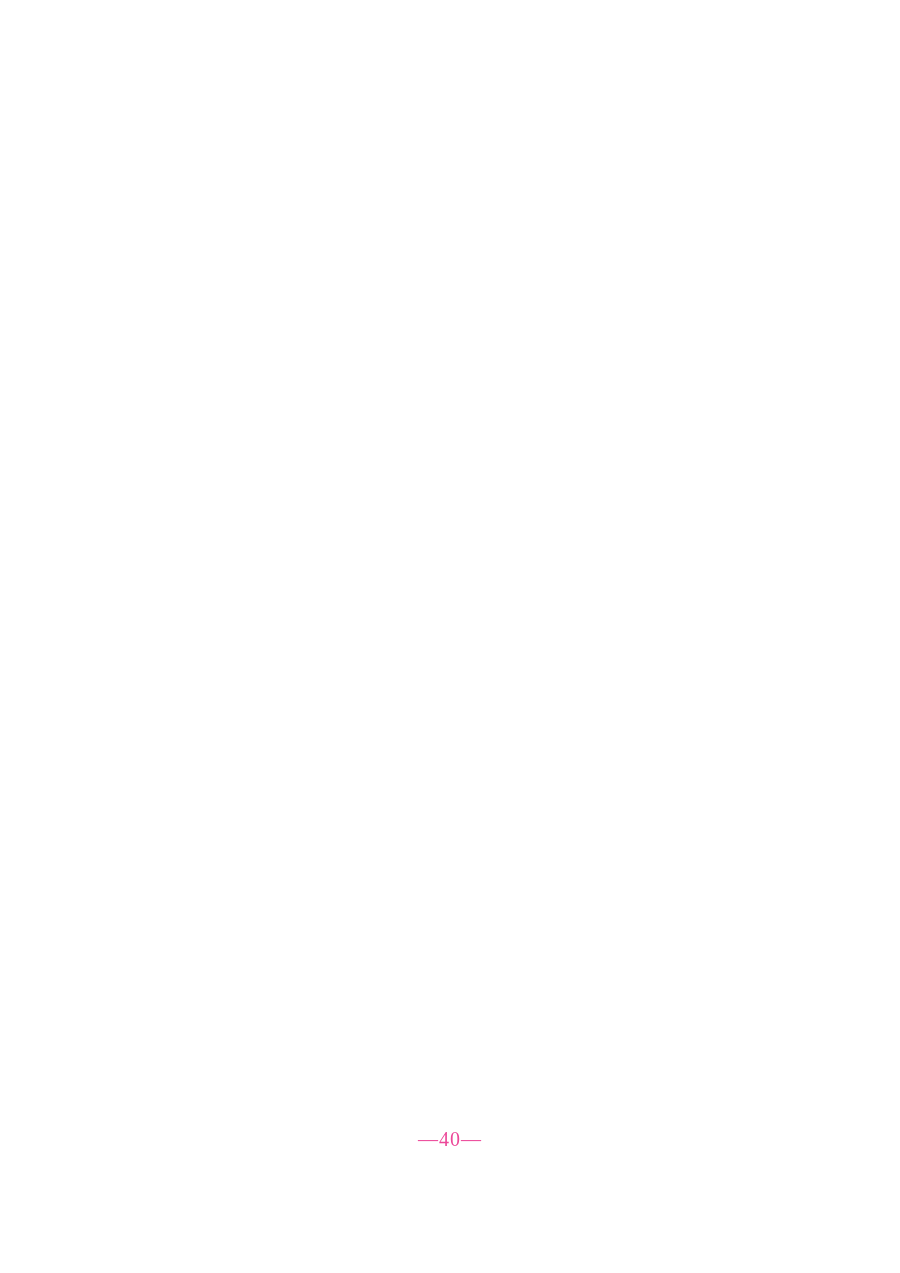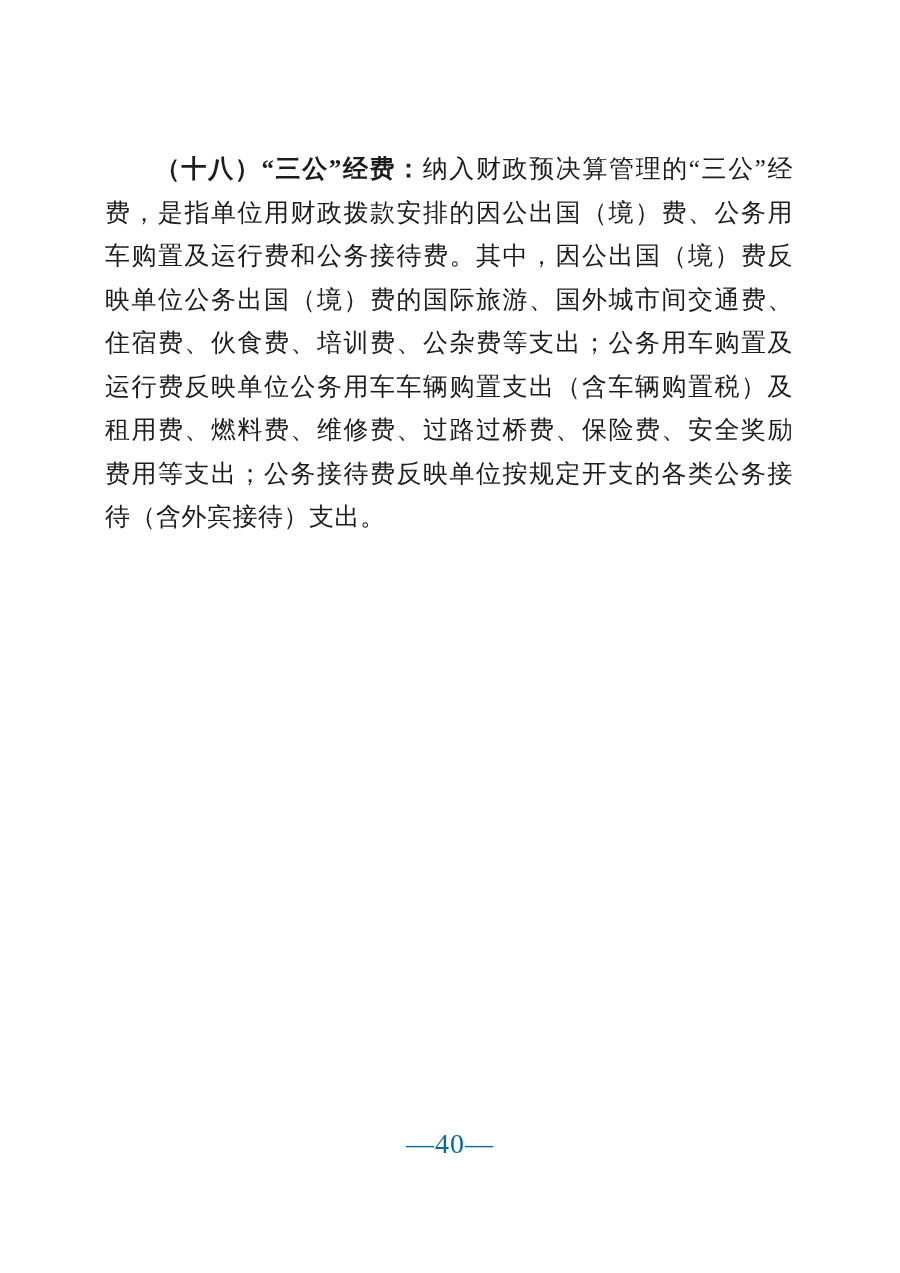--- a/index.html
+++ b/index.html
@@ -36,28 +36,27 @@
     font-weight: bold;
   }
   .footer {
     position: absolute;
     left: 0;
     top: 1128px;
     width: 100%;
     text-align: center;
   }
   .page-number {
-    font-size: 28px;
+    font-size: 20px;
     letter-spacing: 1px;
-    color: #0369a1;
+    color: #ec4899;
   }
 </style>
 </head>
 <body>
 
 <div class="page">
   <div class="content">
-    <p class="para"><span class="lead">（十八）“三公”经费：</span><span class="body-text">纳入财政预决算管理的“三公”经费，是指单位用财政拨款安排的因公出国（境）费、公务用车购置及运行费和公务接待费。其中，因公出国（境）费反映单位公务出国（境）费的国际旅游、国外城市间交通费、住宿费、伙食费、培训费、公杂费等支出；公务用车购置及运行费反映单位公务用车车辆购置支出（含车辆购置税）及租用费、燃料费、维修费、过路过桥费、保险费、安全奖励费用等支出；公务接待费反映单位按规定开支的各类公务接待（含外宾接待）支出。</span></p>
   </div>
   <div class="footer">
     <span class="page-number">—40—</span>
   </div>
 </div>
 
 </body></html>

